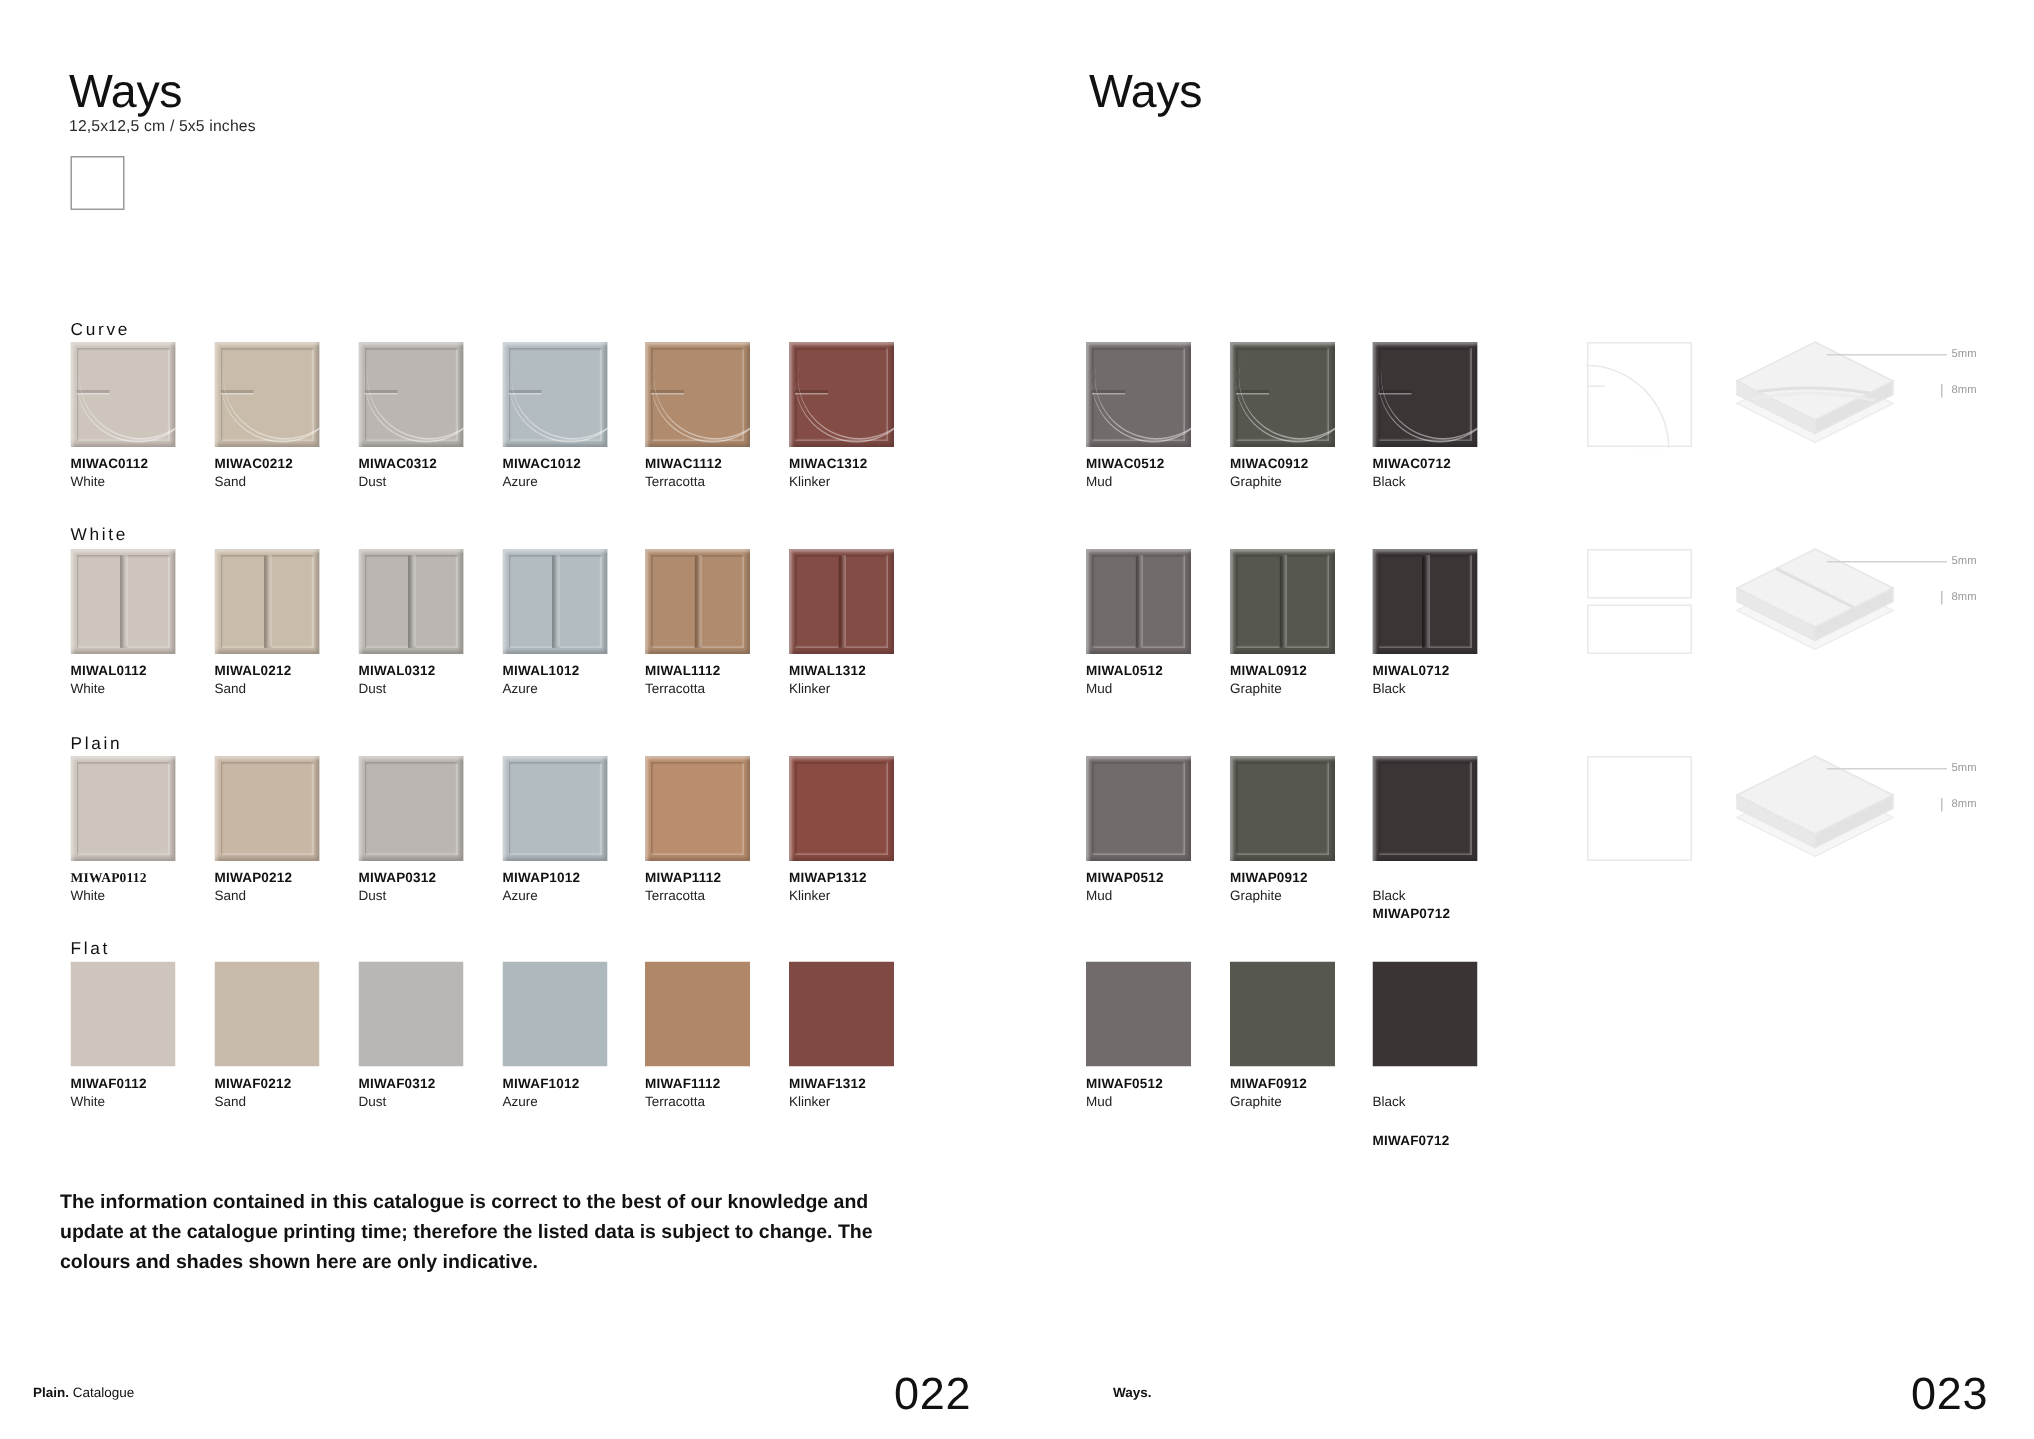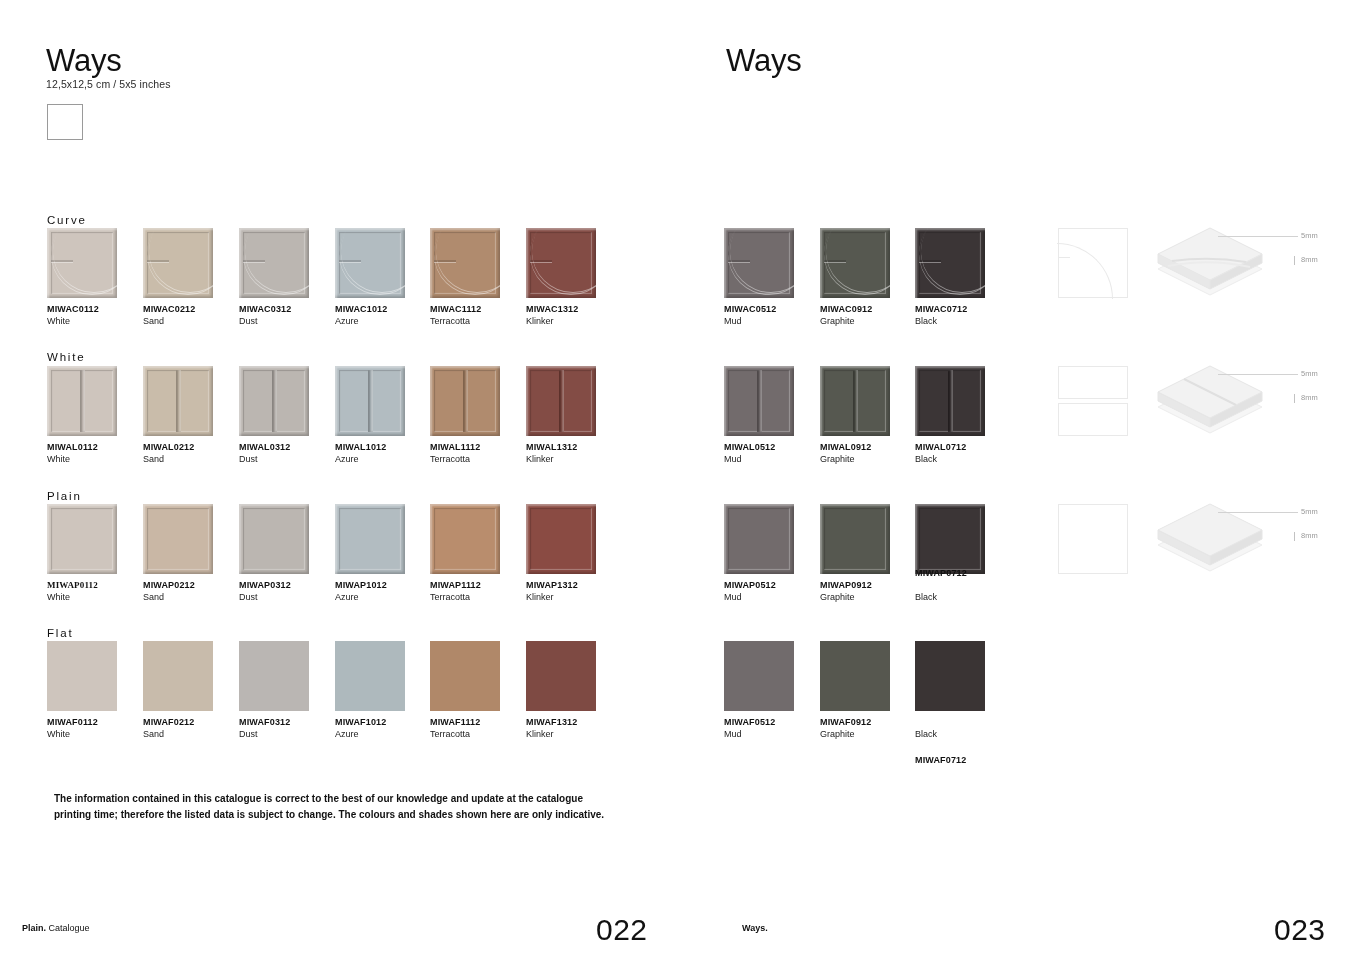--- a/index.html
+++ b/index.html
@@ -159,23 +159,23 @@
     height:0;border-top:1px solid #d2d2d2;
   }
   .dim-tick{
     position:absolute;
     width:0;border-left:1px solid #c2c2c2;
   }
 
   
   .disclaimer{
     position:absolute;
-    left:54px;
+    left:40px;
     width:560px;
-    font-size:10px;
+    font-size:13px;
     line-height:1.55;
     color:#111;
   }
   #disc-en{top:791px;font-weight:700;}
   #disc-it{top:824px;font-weight:400;color:#1d1d1d;}
 
   
   .foot-brand{
     position:absolute;
     font-size:9px;
@@ -475,21 +475,21 @@
       <div class="bevel"></div>
       <div class="inner-frame"></div>
     </div>
     <div class="code" style="left: 820px; top: 580px;">MIWAP0912</div>
     <div class="cname" style="left: 820px; top: 592px;">Graphite</div>
     <div class="tile" style="left: 915px; top: 504px;">
       <div class="face" style="background: rgb(59, 53, 54);"></div>
       <div class="bevel"></div>
       <div class="inner-frame"></div>
     </div>
-    <div class="code" style="left: 915px; top: 568px;">MIWAP0712</div>
+    <div class="code" style="left: 915px; top: 604px;">MIWAP0712</div>
     <div class="cname" style="left: 915px; top: 592px;">Black</div>
     <div class="tech-outline" style="left: 1058px; top: 504px;">
       <div class="ol full"></div>
     </div>
     <div class="iso" style="left: 1148px; top: 490px;">
       <svg width="150" height="100" viewBox="0 0 150 100">
         <path d="M 62 29 L 114 55 L 62 81 L 10 55 Z" fill="#f6f6f6" stroke="#ededed"></path>
         <path d="M 10 40 L 62 66 L 62 75 L 10 49 Z" fill="#e8e8e8" stroke="#e6e6e6"></path>
         <path d="M 62 66 L 114 40 L 114 49 L 62 75 Z" fill="#e2e2e2" stroke="#e6e6e6"></path>
         <path d="M 62 14 L 114 40 L 62 66 L 10 40 Z" fill="#f2f2f2" stroke="#e6e6e6"></path>

